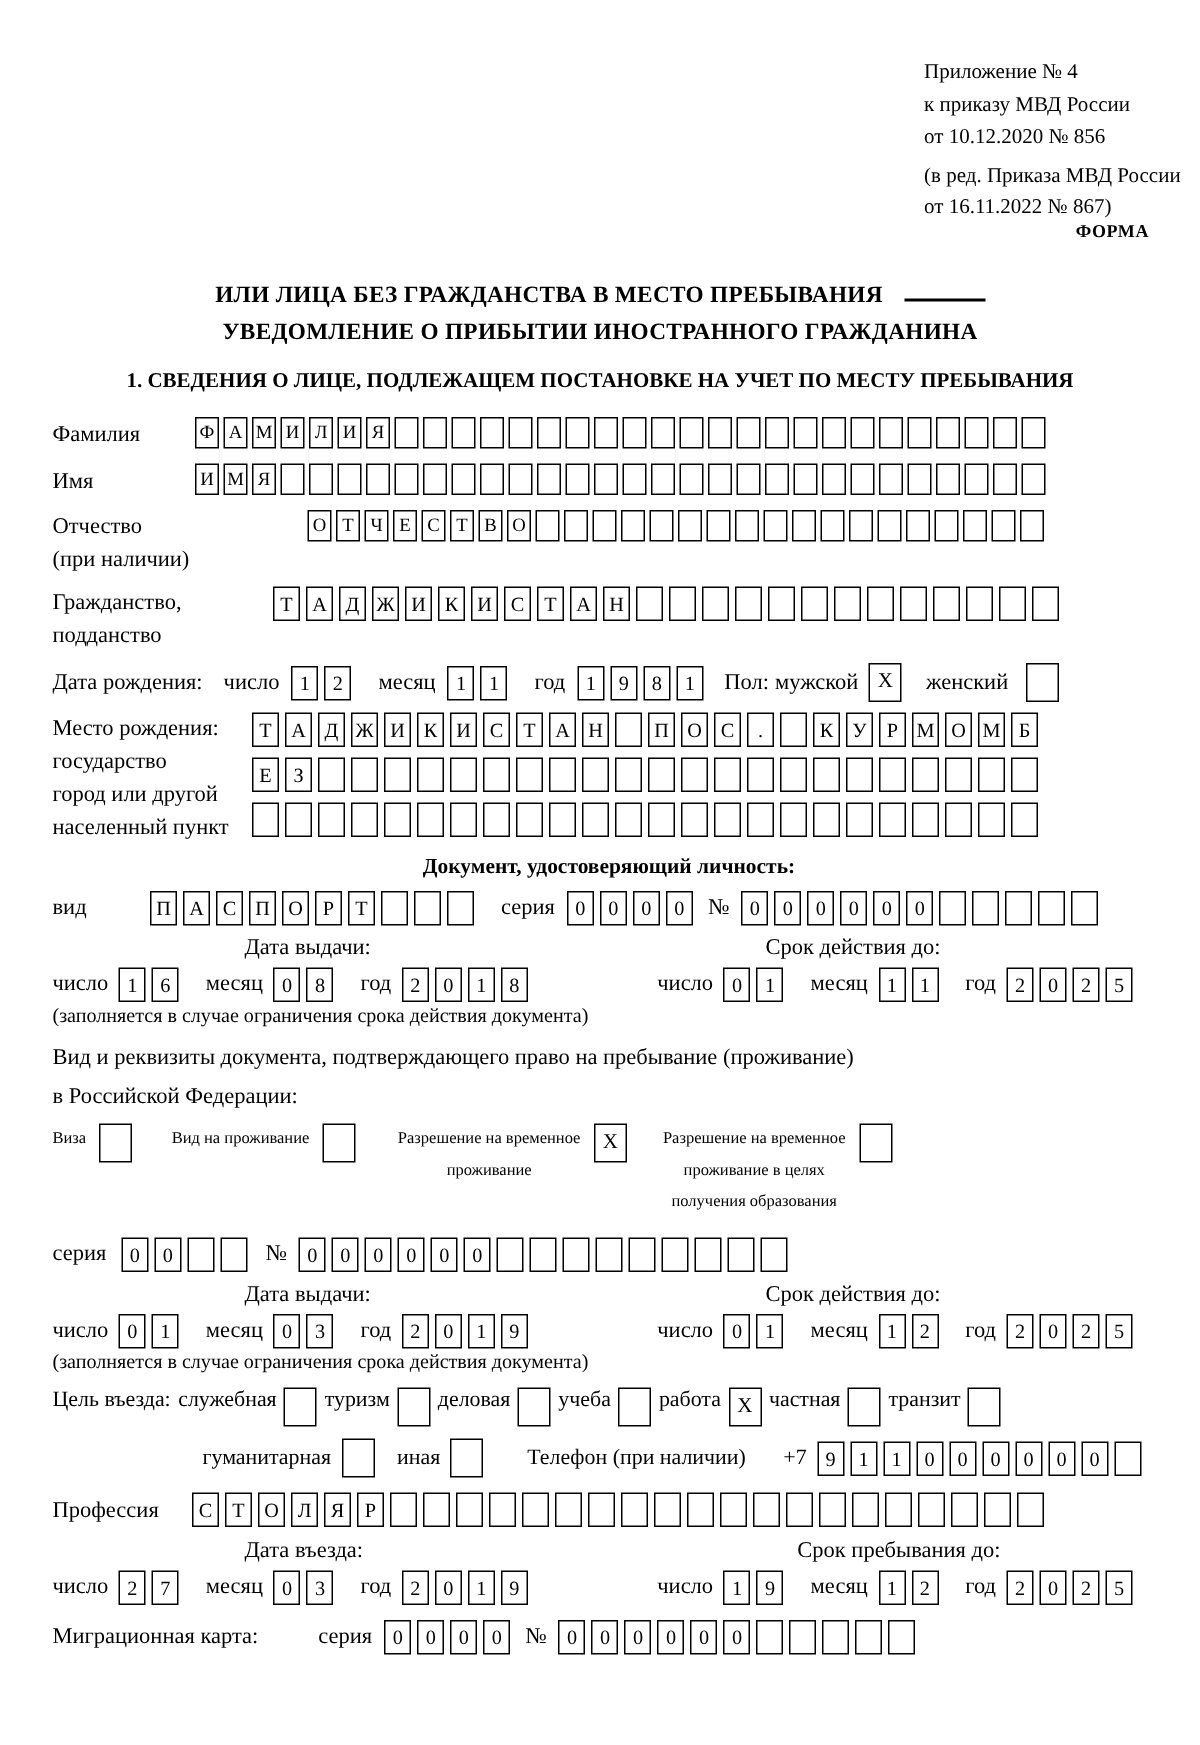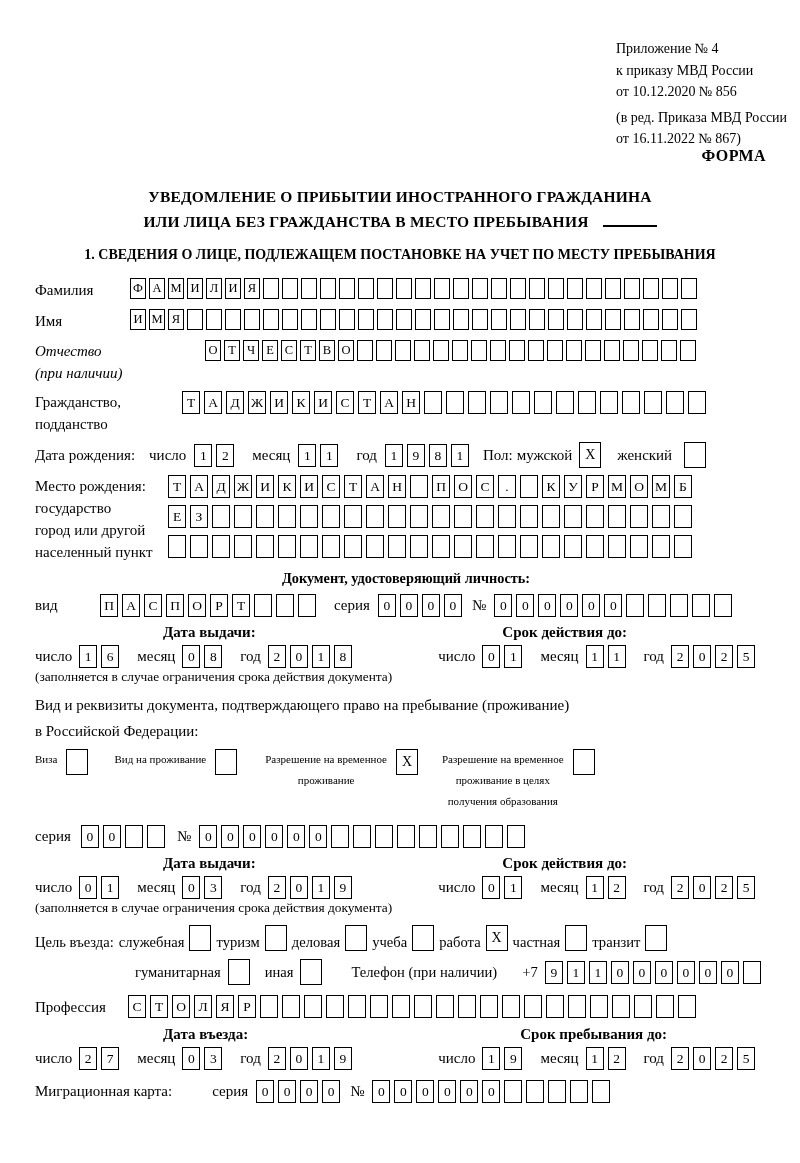--- a/index.html
+++ b/index.html
@@ -1,54 +1,54 @@
 <!DOCTYPE html>
 <html><head>
 <meta charset="utf-8">
 <style>
   html,body{margin:0;padding:0;background:#fff;}
   body{width:800px;height:1163px;color:#000;font-family:"Liberation Serif","DejaVu Serif",serif;font-size:15px;}
   .page{position:relative;width:800px;height:1108px;overflow:hidden;background:#fff;}
   .hdr{position:absolute;left:616px;top:38px;font-size:14px;line-height:21.5px;}
   .hdr .ed{margin-top:4px;}
-  .forma{position:absolute;right:34px;top:147px;font-weight:bold;font-size:16px;letter-spacing:.4px;}
+  .forma{position:absolute;right:34px;top:147px;font-weight:bold;font-size:12px;letter-spacing:.4px;}
   .title{position:absolute;left:0;top:184px;width:100%;text-align:center;font-weight:bold;font-size:15.5px;line-height:25px;letter-spacing:.2px;}
   .blank{display:inline-block;width:54px;border-bottom:2px solid #000;margin-left:14px;}
   .sec{position:absolute;left:0;top:247px;width:100%;text-align:center;font-weight:bold;font-size:14px;}
   .form{position:absolute;left:35px;top:278px;width:742px;}
   .row{display:flex;align-items:flex-start;margin-bottom:7px;}
   .lab{line-height:24px;}
   .lab2{line-height:22px;}
   .boxes{display:flex;flex-wrap:nowrap;}
   .cb{display:inline-block;box-sizing:content-box;text-align:center;border:1.6px solid #000;background:#fff;}
   .sm .cb{width:14px;height:19px;line-height:19px;font-size:12.5px;margin-right:3px;}
   .lg .cb{width:16px;height:21px;line-height:21px;font-size:13.5px;margin-right:4px;}
   .chk{display:inline-block;width:20px;height:24px;border:1.6px solid #000;text-align:center;line-height:24px;font-size:14px;background:#fff;}
   .w95{width:95px;flex:0 0 95px;}
-  .w170{width:170px;flex:0 0 170px;font-style:italic;}
+  .w170{width:170px;flex:0 0 170px;}
   .w147{width:147px;flex:0 0 147px;}
   .w133{width:133px;flex:0 0 133px;}
   .w65{width:65px;flex:0 0 65px;}
   .w93{width:93px;flex:0 0 93px;}
   .mlab{margin:0 8px 0 14px;line-height:24px;}
   .dochead{text-align:center;font-weight:bold;font-size:14.3px;margin:2px 0 6px;}
-  .dh{display:flex;font-weight:bold;margin:6px 0 3px;align-items:center;}
+  .dh{display:flex;font-weight:normal;margin:6px 0 3px;align-items:center;}
   .dh .h2{margin-left:auto;margin-right:150px;}
   .dh .h1{margin-left:128px;}
   .dates{display:flex;justify-content:space-between;padding-right:18px;}
   .dgroup{display:flex;align-items:center;}
   .dgroup .lab{margin-right:7px;}
   .dgroup .glab{margin:0 7px 0 14px;}
   .note{text-align:left;font-size:13.4px;margin:1px 2px 9px 0;}
   .intro{line-height:23px;margin-bottom:3px;}
   .optrow{display:flex;align-items:flex-start;margin:6px 0 12px;}
   .opt{display:flex;align-items:flex-start;}
   .opt .txt{text-align:center;line-height:21px;font-size:11px;}
   .opt .chk{margin-left:9px;}
-  .goal{display:flex;align-items:flex-end;column-gap:5px;font-size:14.6px;margin-bottom:8px;}
+  .goal{display:flex;align-items:flex-start;column-gap:5px;font-size:14.6px;margin-bottom:8px;}
   .goal .chk{flex:0 0 20px;width:20px;}
   .goal2{display:flex;align-items:center;column-gap:7px;font-size:14.6px;margin:0 0 10px 100px;}
   .repblock{display:flex;margin-top:4px;}
   .repcol .boxes{margin-bottom:8px;}
   .mig .mlab2{margin:0 8px 0 40px;line-height:24px;}
 </style>
 </head>
 <body>
 
 <div class="page">
@@ -59,22 +59,22 @@
     <div>от 10.12.2020 № 856</div>
     <div class="ed">
       <div>(в ред. Приказа МВД России</div>
       <div>от 16.11.2022 № 867)</div>
     </div>
   </div>
 
   <div class="forma">ФОРМА</div>
 
   <div class="title">
+    <div><span>ИЛИ ЛИЦА БЕЗ ГРАЖДАНСТВА В МЕСТО ПРЕБЫВАНИЯ</span><span class="blank"></span></div>
     <div>УВЕДОМЛЕНИЕ О ПРИБЫТИИ ИНОСТРАННОГО ГРАЖДАНИНА</div>
-    <div><span>ИЛИ ЛИЦА БЕЗ ГРАЖДАНСТВА В МЕСТО ПРЕБЫВАНИЯ</span><span class="blank"></span></div>
   </div>
 
   <div class="sec">1. СВЕДЕНИЯ О ЛИЦЕ, ПОДЛЕЖАЩЕМ ПОСТАНОВКЕ НА УЧЕТ ПО МЕСТУ ПРЕБЫВАНИЯ</div>
 
   <div class="form">
 
     <div class="row">
       <span class="lab w95">Фамилия</span>
       <span class="boxes sm">
           <span class="cb">Ф</span>

